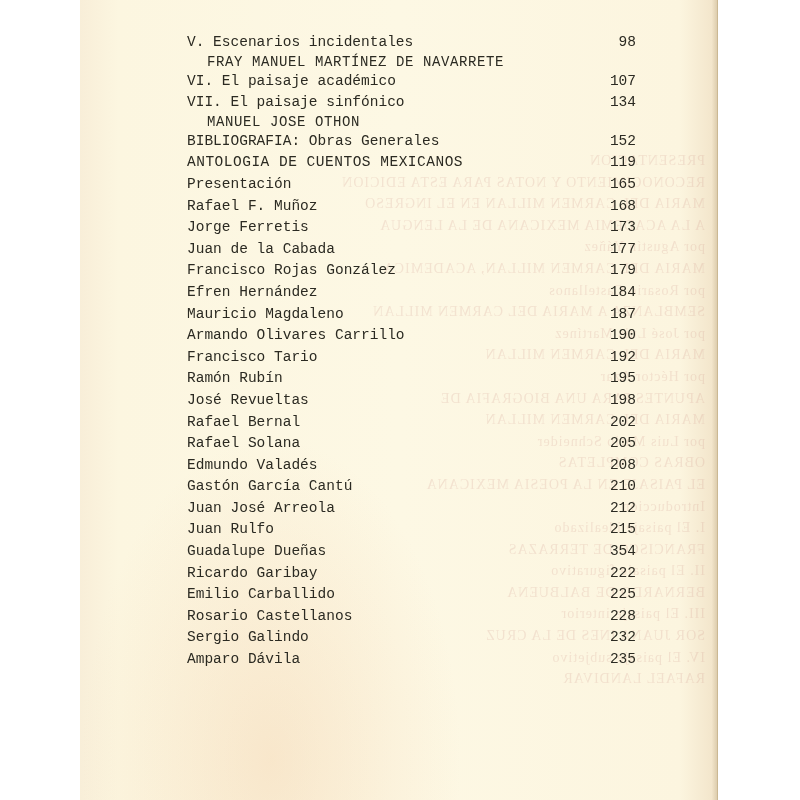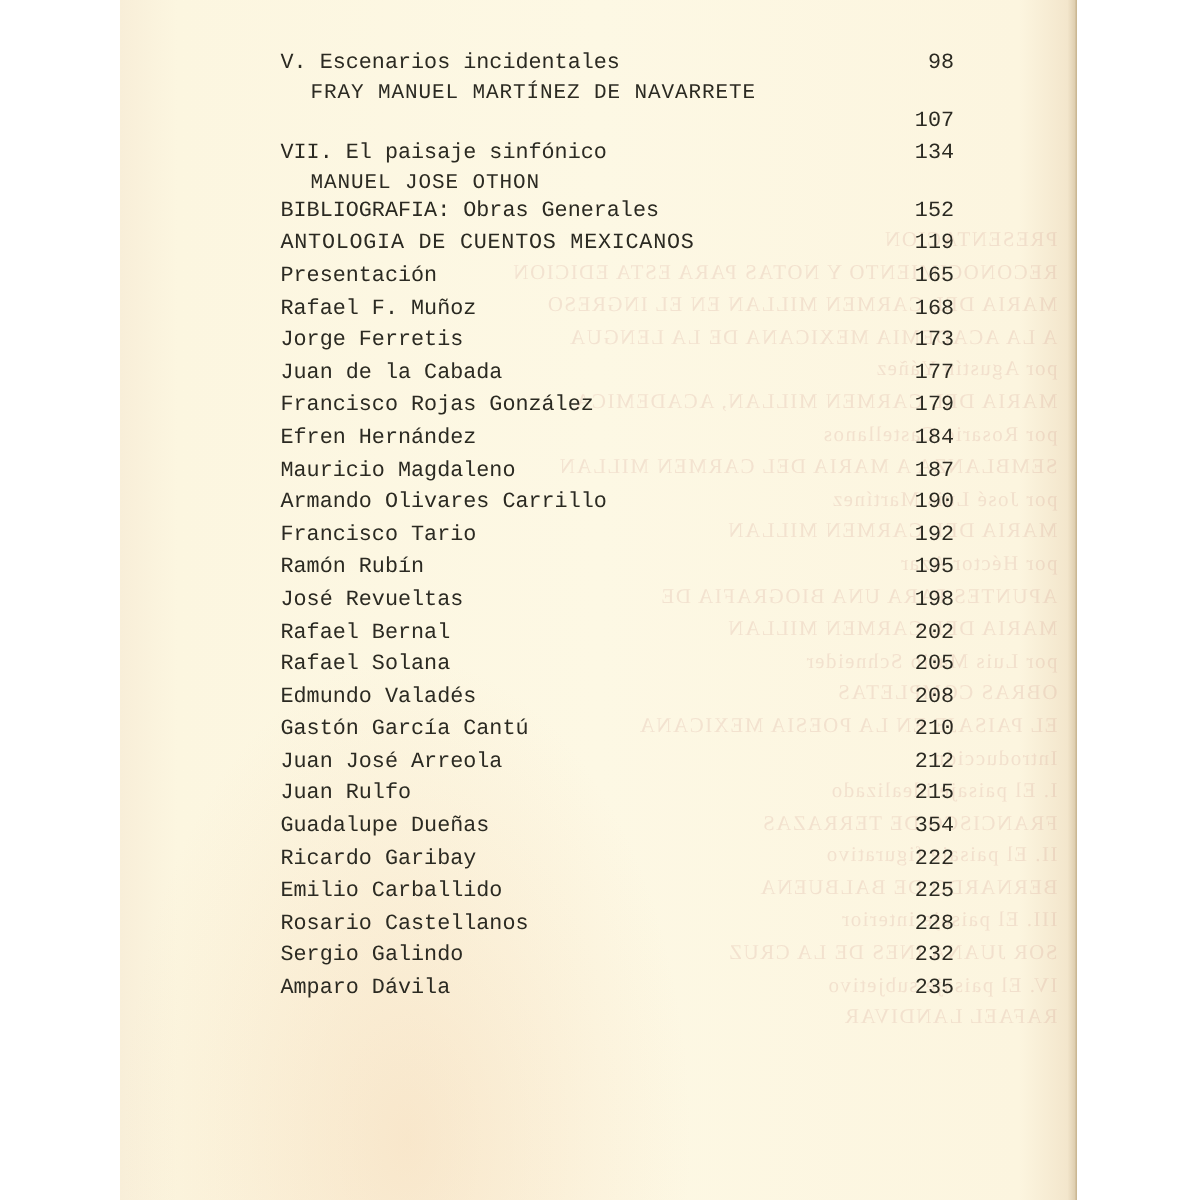--- a/index.html
+++ b/index.html
@@ -103,20 +103,21 @@
   <div class="toc">
 
     <div class="row">
       <span class="title">V. Escenarios incidentales</span>
       <span class="num">98</span>
     </div>
     <div class="row tight">
       <span class="author">FRAY MANUEL MARTÍNEZ DE NAVARRETE</span>
     </div>
     <div class="row">
+      <span class="title">VI. El paisaje académico</span>
       <span class="num">107</span>
     </div>
     <div class="row">
       <span class="title">VII. El paisaje sinfónico</span>
       <span class="num">134</span>
     </div>
     <div class="row tight">
       <span class="author">MANUEL JOSE OTHON</span>
     </div>
     <div class="row">

